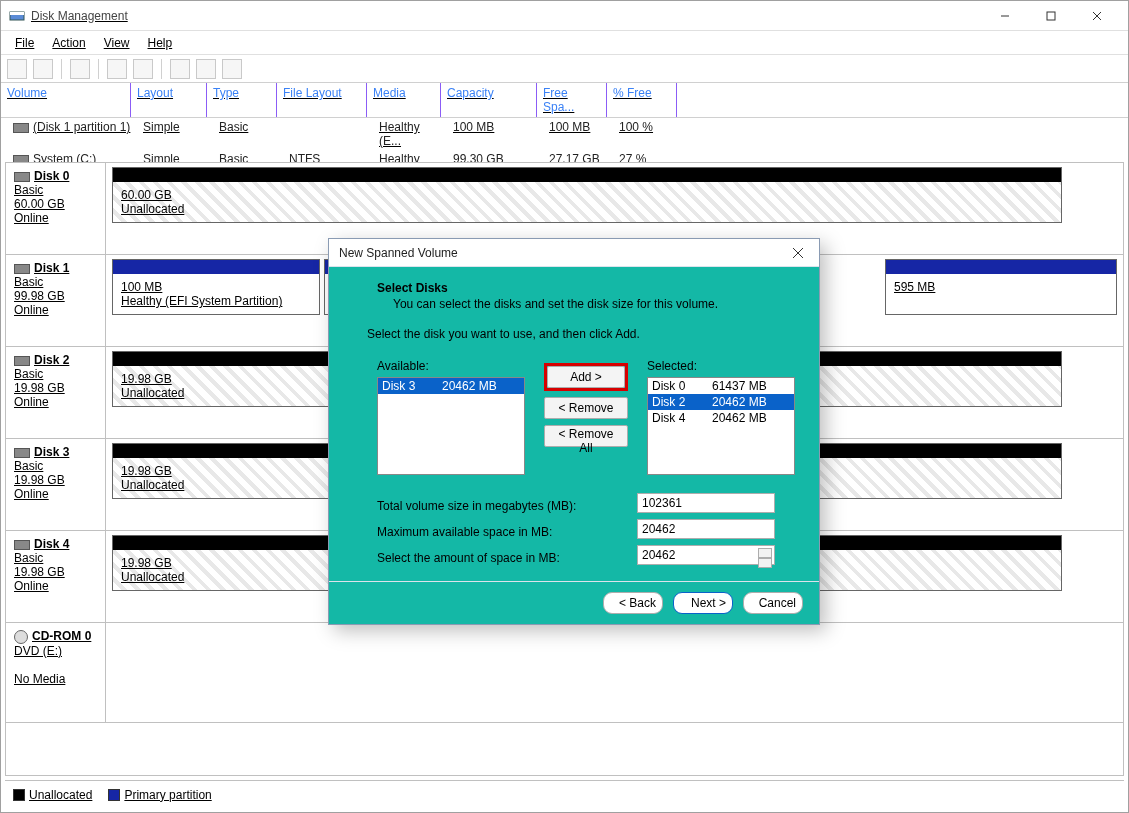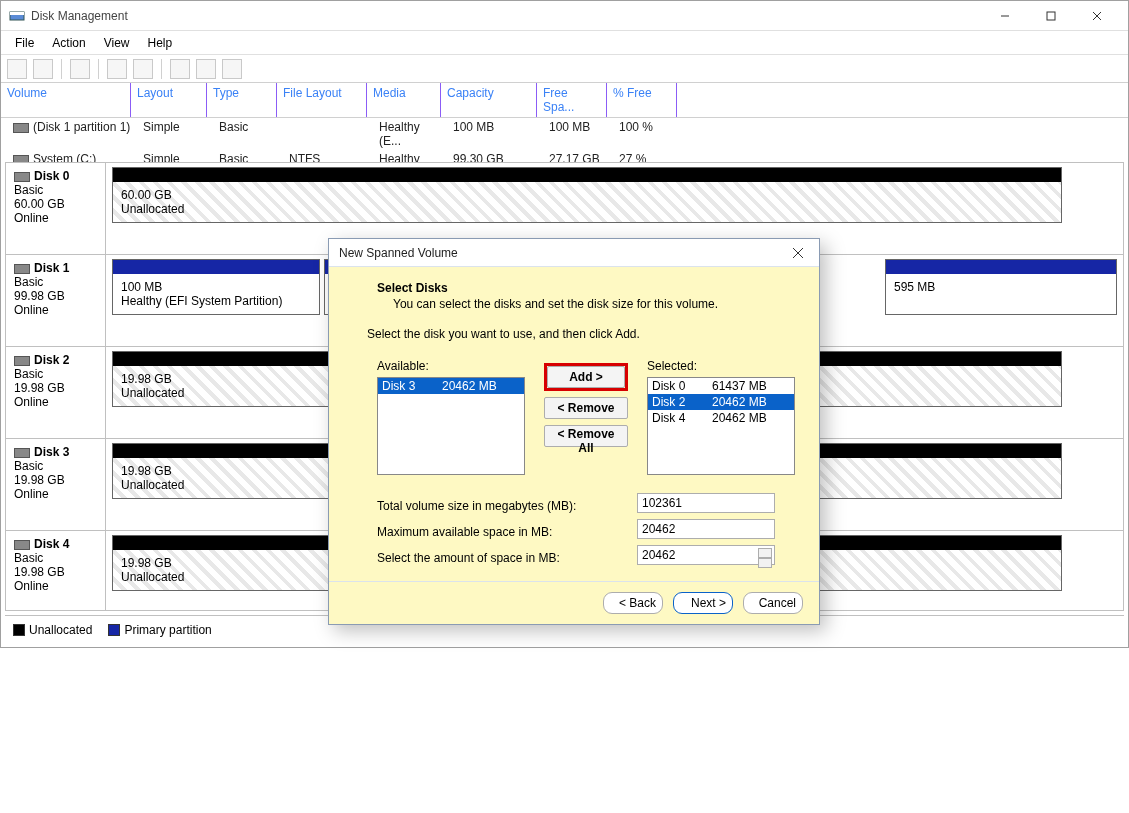--- a/index.html
+++ b/index.html
@@ -1,17 +1,17 @@
 <!DOCTYPE html>
 <html><head>
 <meta charset="utf-8">
 <style>
 * { box-sizing: border-box; font-family: "Segoe UI", Tahoma, sans-serif; font-size: 12px; }
 body { margin: 0; background: #fff; width: 1129px; height: 813px; overflow: hidden; position: relative; }
-.window { border: 1px solid #a0a0a0; width: 1129px; height: 648px; display: flex; flex-direction: column; }
+.window { border: 1px solid #a0a0a0; width: 1129px; height: 813px; display: flex; flex-direction: column; text-decoration: underline; }
 .titlebar { height: 30px; display: flex; align-items: center; padding: 0 8px; border-bottom: 1px solid #e0e0e0; background: #fff; }
 .titlebar .icon { width: 16px; height: 16px; margin-right: 6px; }
 .titlebar .title { flex: 1; color: #444; }
 .titlebar .controls { display: flex; }
 .titlebar .controls .btn { width: 46px; height: 30px; display: flex; align-items: center; justify-content: center; color: #444; }
 .menubar { height: 24px; display: flex; align-items: center; padding: 0 6px; gap: 2px; border-bottom: 1px solid #e0e0e0; }
 .menubar .item { padding: 2px 8px; }
 .toolbar { height: 28px; display: flex; align-items: center; padding: 2px 6px; gap: 6px; border-bottom: 1px solid #d0d0d0; }
 .toolbar .tbtn { width: 20px; height: 20px; border: 1px solid #c9c9c9; background: #f6f6f6; }
 .toolbar .sep { width: 1px; height: 20px; background: #d0d0d0; margin: 0 2px; }
@@ -32,36 +32,36 @@
 .bar-top { height:14px; background:#000; }
 .bar-body { background:#fff; padding:6px 8px; min-height:40px; }
 .bar-primary .bar-top{ background:#1626a5; }
 .bar-unalloc .bar-body { background: repeating-linear-gradient(45deg,#fff,#fff 6px,#e8e8e8 6px,#e8e8e8 10px); }
 .part-row { display:flex; gap:4px; }
 .part { flex:0 0 auto; }
 .legend { height:28px; display:flex; align-items:center; gap:16px; padding:0 8px; border-top:1px solid #c0c0c0; margin: 0 4px 4px 4px; }
 .leg-sw { width:12px; height:12px; display:inline-block; border:1px solid #333; vertical-align:middle; margin-right:4px;}
 .leg-unalloc{ background:#000; } .leg-primary{ background:#1626a5; }
 
-.dialog { position:absolute; left:328px; top:238px; width:492px; background:#fef9c3; border:1px solid #8a9bb3; box-shadow: 6px 6px 18px rgba(0,0,0,0.25); }
+.dialog { position:absolute; left:328px; top:238px; width:492px; background:#14b8a6; border:1px solid #8a9bb3; box-shadow: 6px 6px 18px rgba(0,0,0,0.25); }
 .dialog .dlg-title { height:28px; background:#fff; display:flex; align-items:center; padding:0 10px; border-bottom:1px solid #dbe3ec; }
 .dlg-title .t { flex:1; color:#222; }
 .dlg-title .close { width:22px; height:22px; display:flex; align-items:center; justify-content:center; }
 .dialog .body { padding: 14px 28px 10px 48px; }
 .hdr { font-weight:bold; margin-bottom:2px; }
 .sub { margin-left:16px; margin-bottom:16px; }
 .instr { margin: 6px 0 18px -10px; }
 .cols { display:flex; gap:19px; align-items:flex-start; }
 .lbl { margin-bottom:4px; }
 .listbox { width:148px; height:98px; border:1px solid #888; background:#fff; overflow:hidden; }
 .listbox .row { padding:1px 4px; display:flex; }
 .listbox .row .n{ width:60px; }
 .listbox .row.sel { background:#0a62c9; color:#fff; }
 .btncol { display:flex; flex-direction:column; gap:6px; margin-top:4px; }
-.wbtn { width:84px; height:22px; border:1px solid #adadad; background:#f4f4f4; border-radius:2px;font-weight:bold; }
+.wbtn { width:84px; height:22px; border:1px solid #adadad; background:#f4f4f4; border-radius:2px; }
 .add-hl { border:3px solid #d70000; padding:0; }
 .tfields { margin-top:18px; }
 .tf { display:flex; align-items:flex-end; margin-bottom:6px; }
 .tf .lab { width:260px; }
 .tf .val { width:138px; border:1px solid #adadad; padding:2px 4px; background:#fff; }
 .spin { position:relative; }
 .spin .arrow { position:absolute; right:2px; width:14px; height:10px; border:1px solid #adadad; background:#f2f2f2; }
 .spin .up{ top:2px;} .spin .dn{ top:12px;}
 .dlg-footer { border-top:1px solid #dbe3ec; padding:10px 16px; display:flex; justify-content:flex-end; gap:10px; }
 .fbtn { width:60px; height:22px; border:1px solid #adadad; background:#fff; border-radius:9px;text-align:right; }

